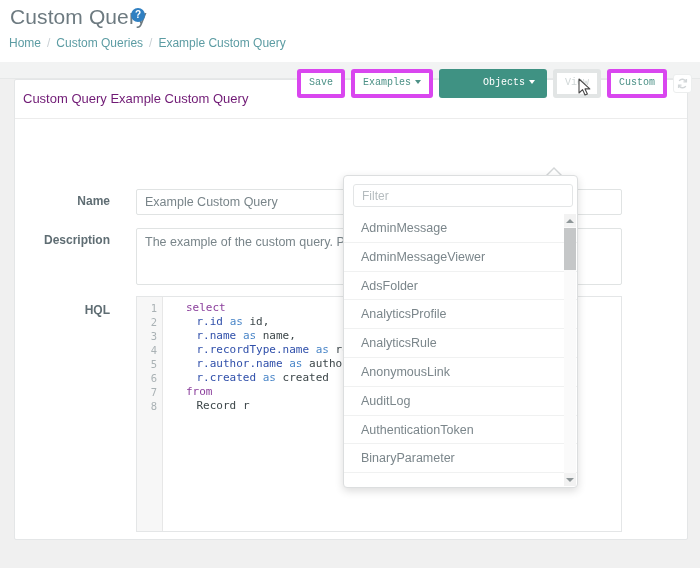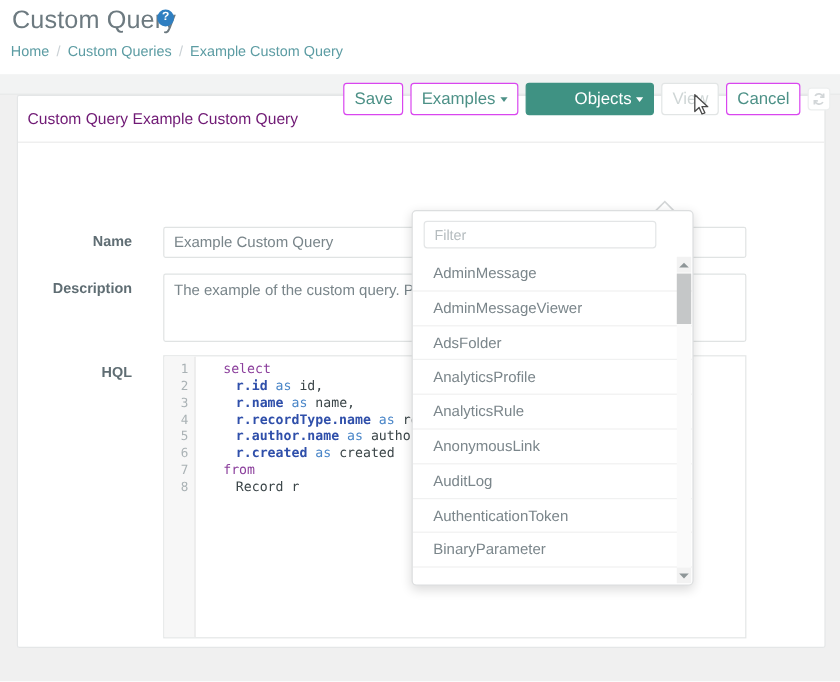--- a/index.html
+++ b/index.html
@@ -80,26 +80,26 @@
   }
 
   
   .toolbar {
     position: absolute; right: 8px; top: 69px;
     display: flex;
     align-items: center;
     gap: 6px;
   }
   .btn {
-    font-family: Liberation Sans, sans-serif;
-    font-size: 14px;
+    font-family: Liberation Mono, monospace;
+    font-size: 10px;
     line-height: 1;
     padding: 5px 8px 6px;
     border-radius: 3px;
-    border: 1px solid #d946ef;
+    border: 4px solid #d946ef;
     background: #ffffff;
     color: #4d9187;
     white-space: nowrap;
     cursor: pointer;
     box-sizing: border-box;
   }
   .btn.primary {
     background: #3f9283;
     border-color: #3f9283;
     color: #ffffff;
@@ -189,21 +189,21 @@
   }
   .code {
     position: absolute; left: 33px; top: 4px;
     font-family: "DejaVu Sans Mono", monospace;
     font-size: 11px;
     line-height: 14px;
     white-space: pre;
     color: #3c4649;
   }
   .code .kw   { color: #8b3f9c; margin-left: 16px; }
-  .code .prop { color: #2f4faa; font-weight: bold; }
+  .code .prop { color: #2f4faa; }
   .code .as   { color: #4a86c8; }
   .code .pl   { color: #3c4649; }
 
   
   .dropdown {
     position: absolute;
     left: 343px; top: 175px;
     width: 235px; height: 313px;
     background: #ffffff;
     border: 1px solid #dcdedf;
@@ -223,21 +223,21 @@
   .dd-caret-inner {
     position: absolute;
     left: 546px; top: 169px;
     width: 0; height: 0;
     border-left: 8px solid transparent;
     border-right: 8px solid transparent;
     border-bottom: 8px solid #ffffff;
   }
   .dd-filter {
     position: absolute; left: 9px; top: 8px;
-    width: 194px; height: 23px;
+    width: 220px; height: 23px;
     border: 1px solid #e3e5e6;
     border-radius: 3px;
     background: #ffffff;
     box-sizing: border-box;
     font-size: 12px;
     color: #9aa3a7;
     padding: 4px 8px;
     font-family: "Liberation Sans", sans-serif;
     outline: none;
   }
@@ -308,21 +308,21 @@
     <div class="card-header">
       <div class="card-header-title">Custom Query Example Custom Query</div>
     </div>
   </div>
 
   <div class="toolbar">
     <button class="btn">Save</button>
     <button class="btn"><span>Examples</span><span class="caret-down"></span></button>
     <button class="btn primary"><span>Objects</span><span class="caret-down"></span></button>
     <button class="btn disabled">View</button>
-    <button class="btn">Cancel</button>
+    <button class="btn">Custom</button>
     <div class="refresh-btn">
       <svg width="11" height="11" viewBox="0 0 16 16">
         <path d="M13 5.5A5.5 5.5 0 0 0 3.2 4.2" fill="none" stroke="#d2d6d8" stroke-width="2.1"></path>
         <path d="M13.6 1.4v4.2h-4.2" fill="none" stroke="#d2d6d8" stroke-width="2.1"></path>
         <path d="M3 10.5a5.5 5.5 0 0 0 9.8 1.3" fill="none" stroke="#d2d6d8" stroke-width="2.1"></path>
         <path d="M2.4 14.6v-4.2h4.2" fill="none" stroke="#d2d6d8" stroke-width="2.1"></path>
       </svg>
     </div>
   </div>
 

